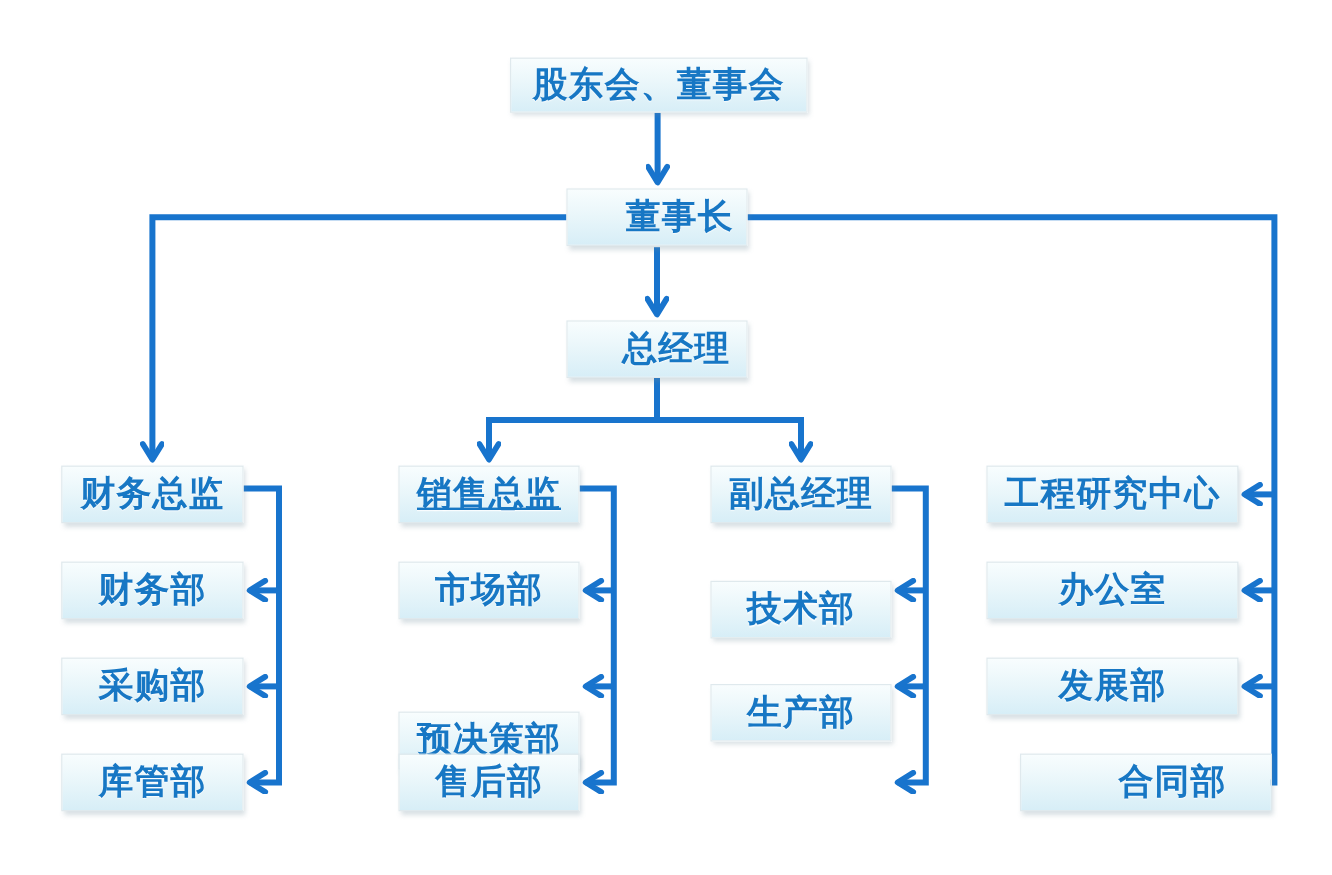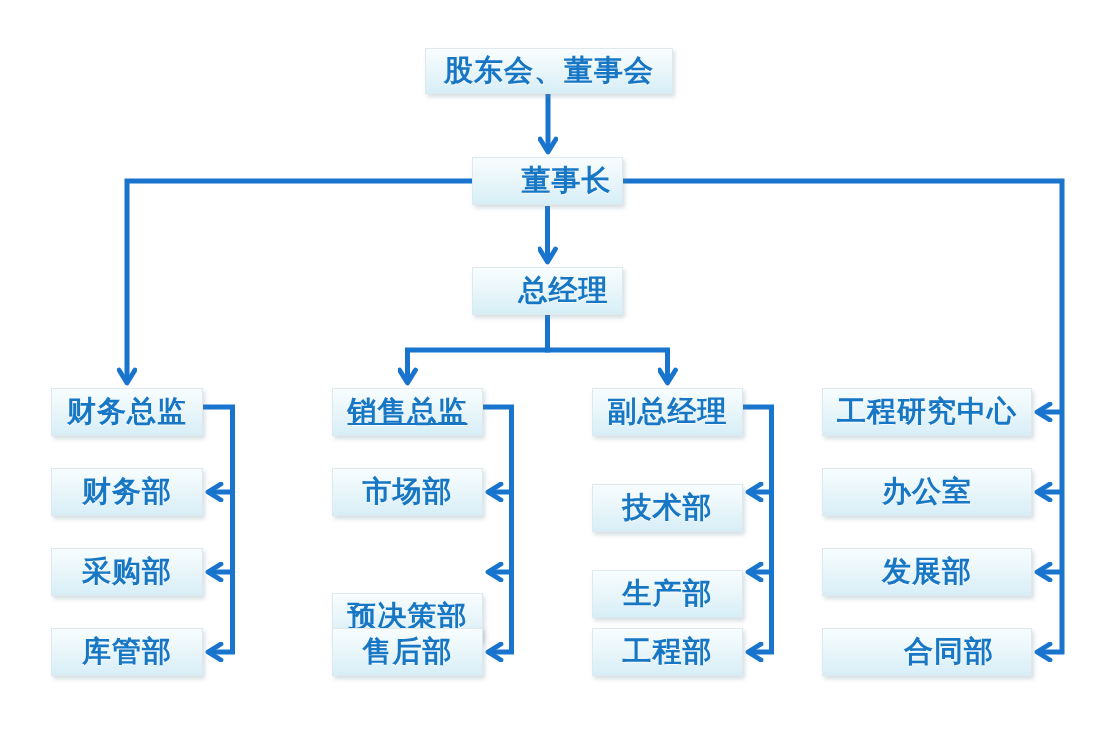--- a/index.html
+++ b/index.html
@@ -112,20 +112,19 @@
   <div class="node" style="left:51px; top:628px; width:152px; height:48px;">库管部</div>
 
   <div class="node" style="left:332px; top:388px; width:151px; height:48px;text-decoration:underline;">销售总监</div>
   <div class="node" style="left:332px; top:468px; width:151px; height:48px;">市场部</div>
   <div class="node" style="left:332px; top:548px; width:151px; height:48px;margin-top:45px;">预决策部</div>
   <div class="node" style="left:332px; top:628px; width:151px; height:48px;">售后部</div>
 
   <div class="node" style="left:592px; top:388px; width:151px; height:48px;">副总经理</div>
   <div class="node" style="left:592px; top:484px; width:151px; height:48px;">技术部</div>
   <div class="node" style="left:592px; top:548px; width:151px; height:48px;margin-top:22px;">生产部</div>
-  <div class="node" style="left:592px; top:628px; width:151px; height:48px;">工程部</div>
 
   <div class="node" style="left:822px; top:388px; width:210px; height:48px;">工程研究中心</div>
   <div class="node" style="left:822px; top:468px; width:210px; height:48px;">办公室</div>
   <div class="node" style="left:822px; top:548px; width:210px; height:48px;">发展部</div>
-  <div class="node" style="left:822px; top:628px; width:210px; height:48px;padding-left:44px;">合同部</div>
+  <div class="node" style="left:850px; top:628px; width:210px; height:48px;padding-left:44px;">合同部</div>
 
 </div>
 
 </body></html>

